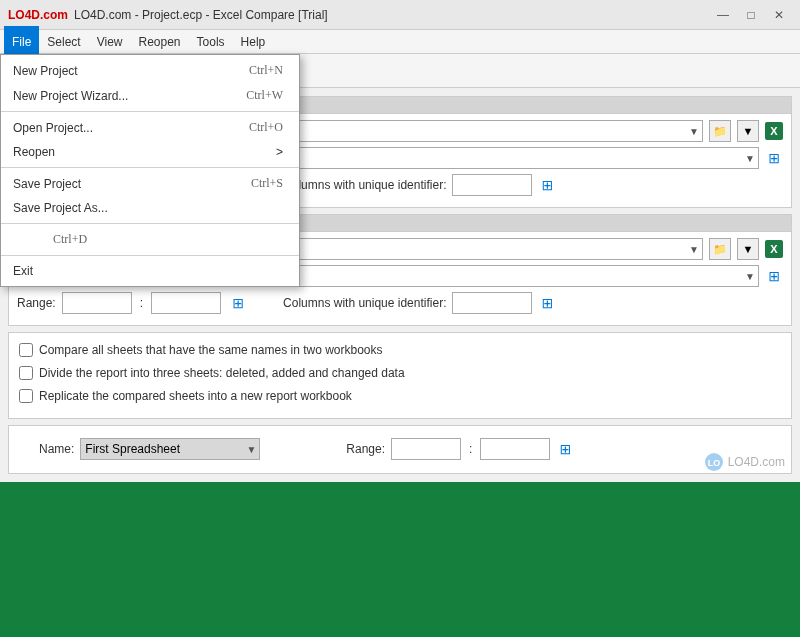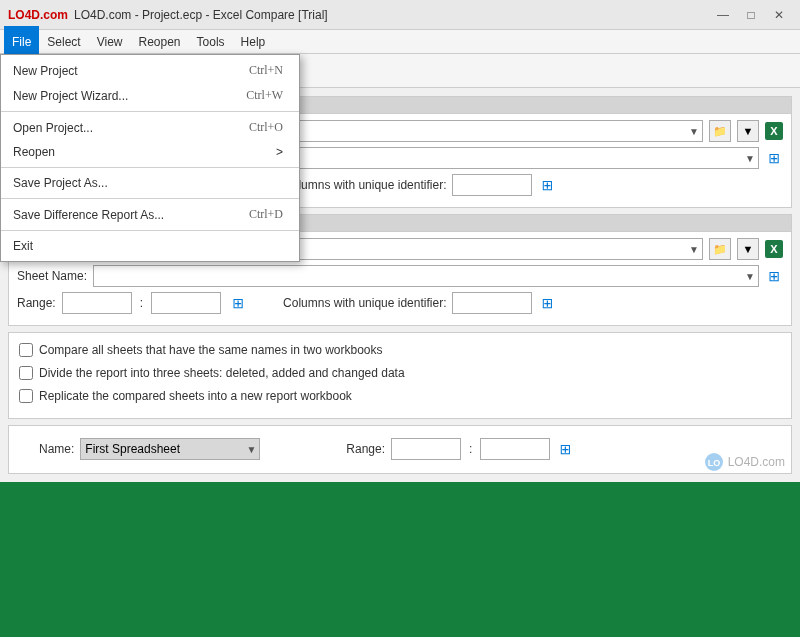--- a/index.html
+++ b/index.html
@@ -293,25 +293,28 @@
       <div class="dropdown-item">
         <span>Open Project...</span>
         <span class="shortcut">Ctrl+O</span>
       </div>
       <div class="dropdown-item">
         <span>Reopen</span>
         <span class="arrow">&gt;</span>
       </div>
       <div class="dropdown-separator"></div>
       <div class="dropdown-item">
+        <span>Save Project</span>
+        <span class="shortcut">Ctrl+S</span>
+      </div>
+      <div class="dropdown-item">
         <span>Save Project As...</span>
       </div>
       <div class="dropdown-separator"></div>
       <div class="dropdown-item">
-        <span>Save Difference Report As...</span>
         <span class="shortcut">Ctrl+D</span>
       </div>
       <div class="dropdown-separator"></div>
       <div class="dropdown-item">
         <span>Exit</span>
       </div>
     </div>
   </div>
 
   <div class="toolbar">

